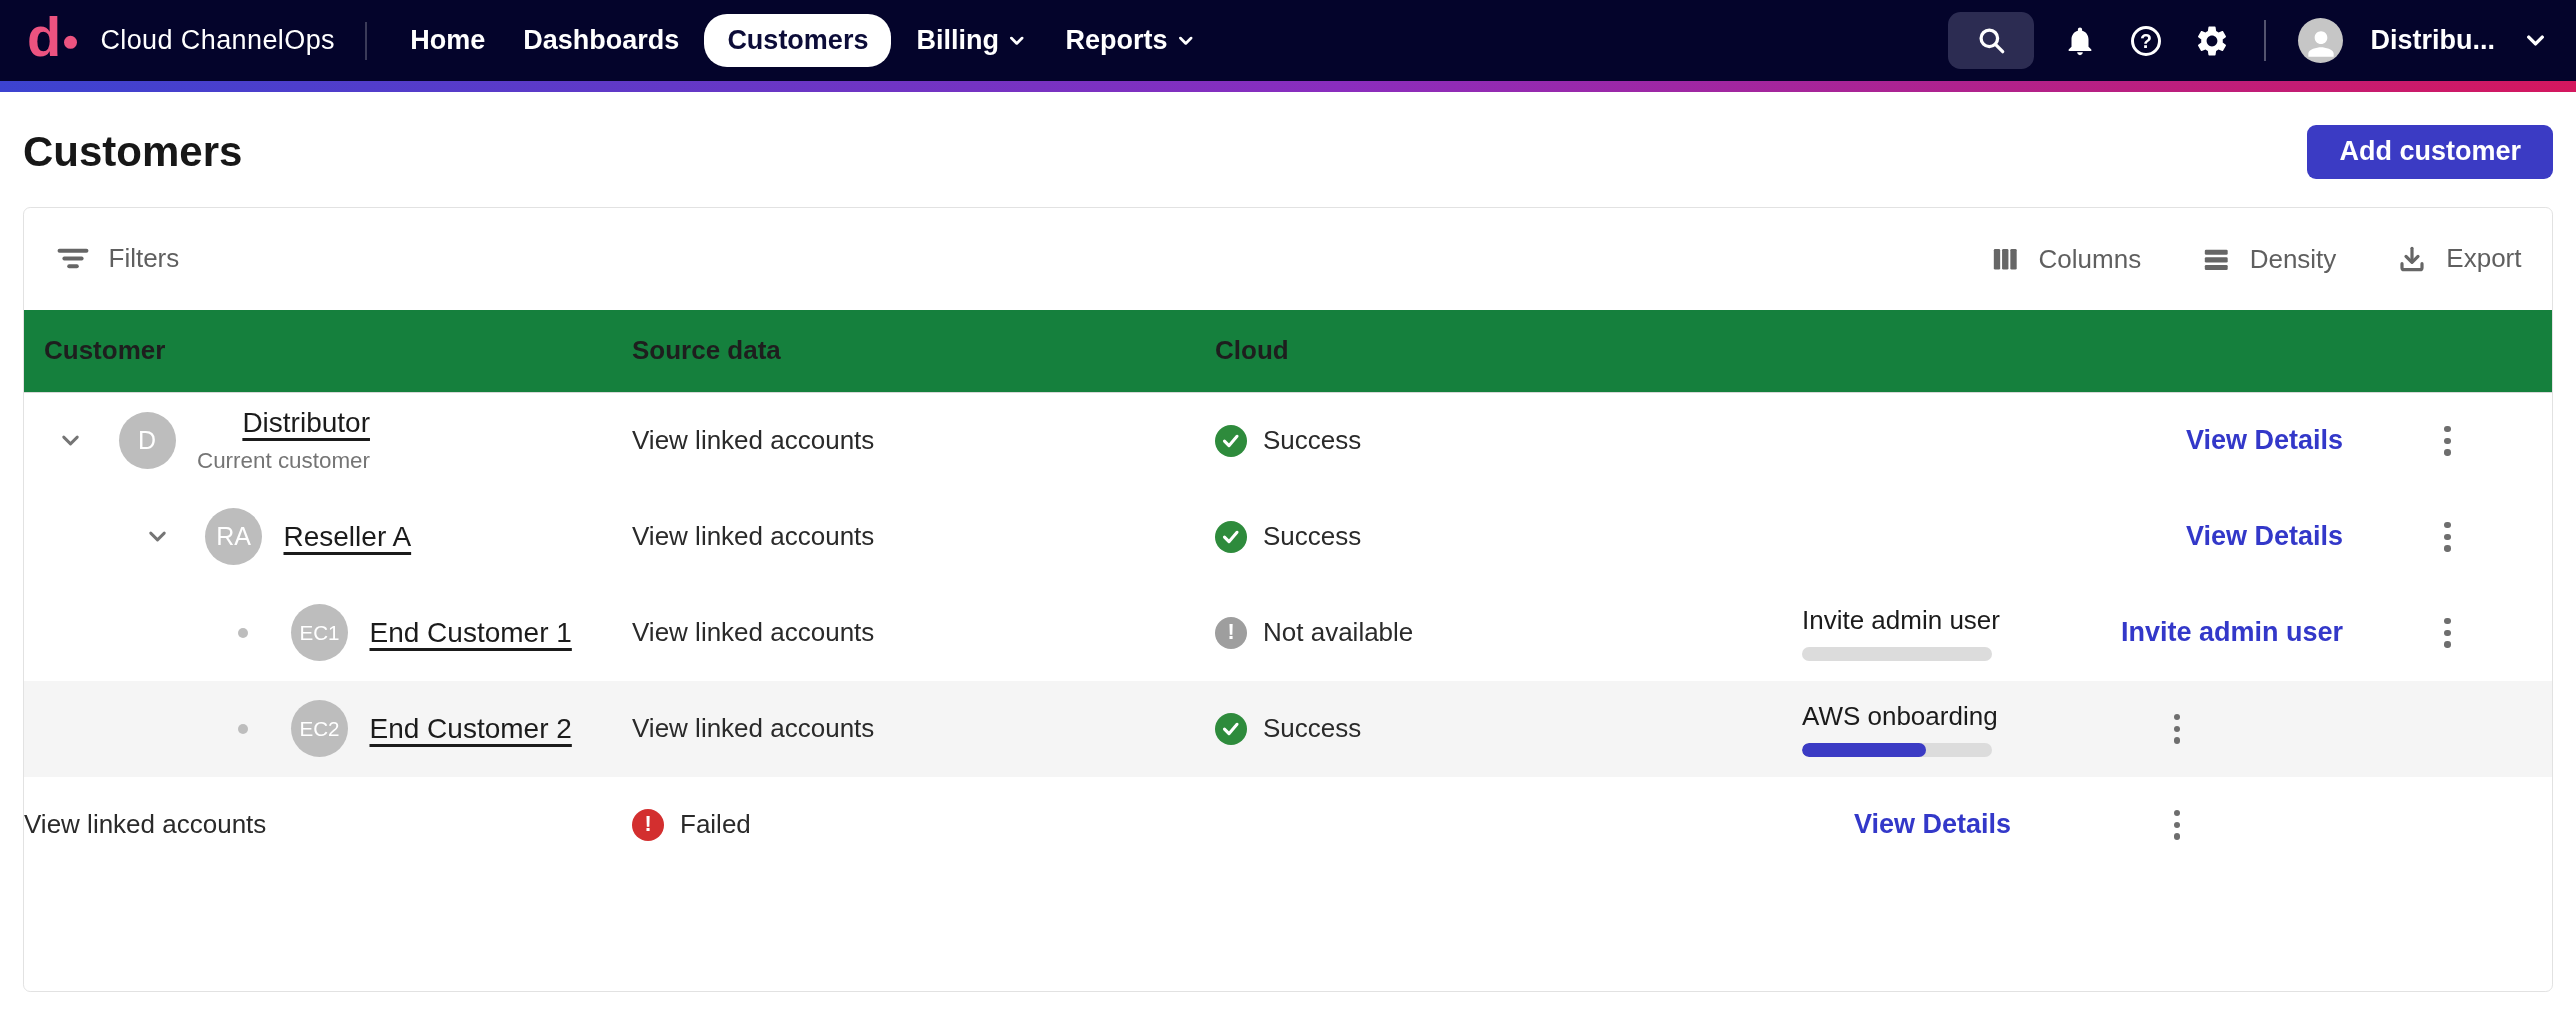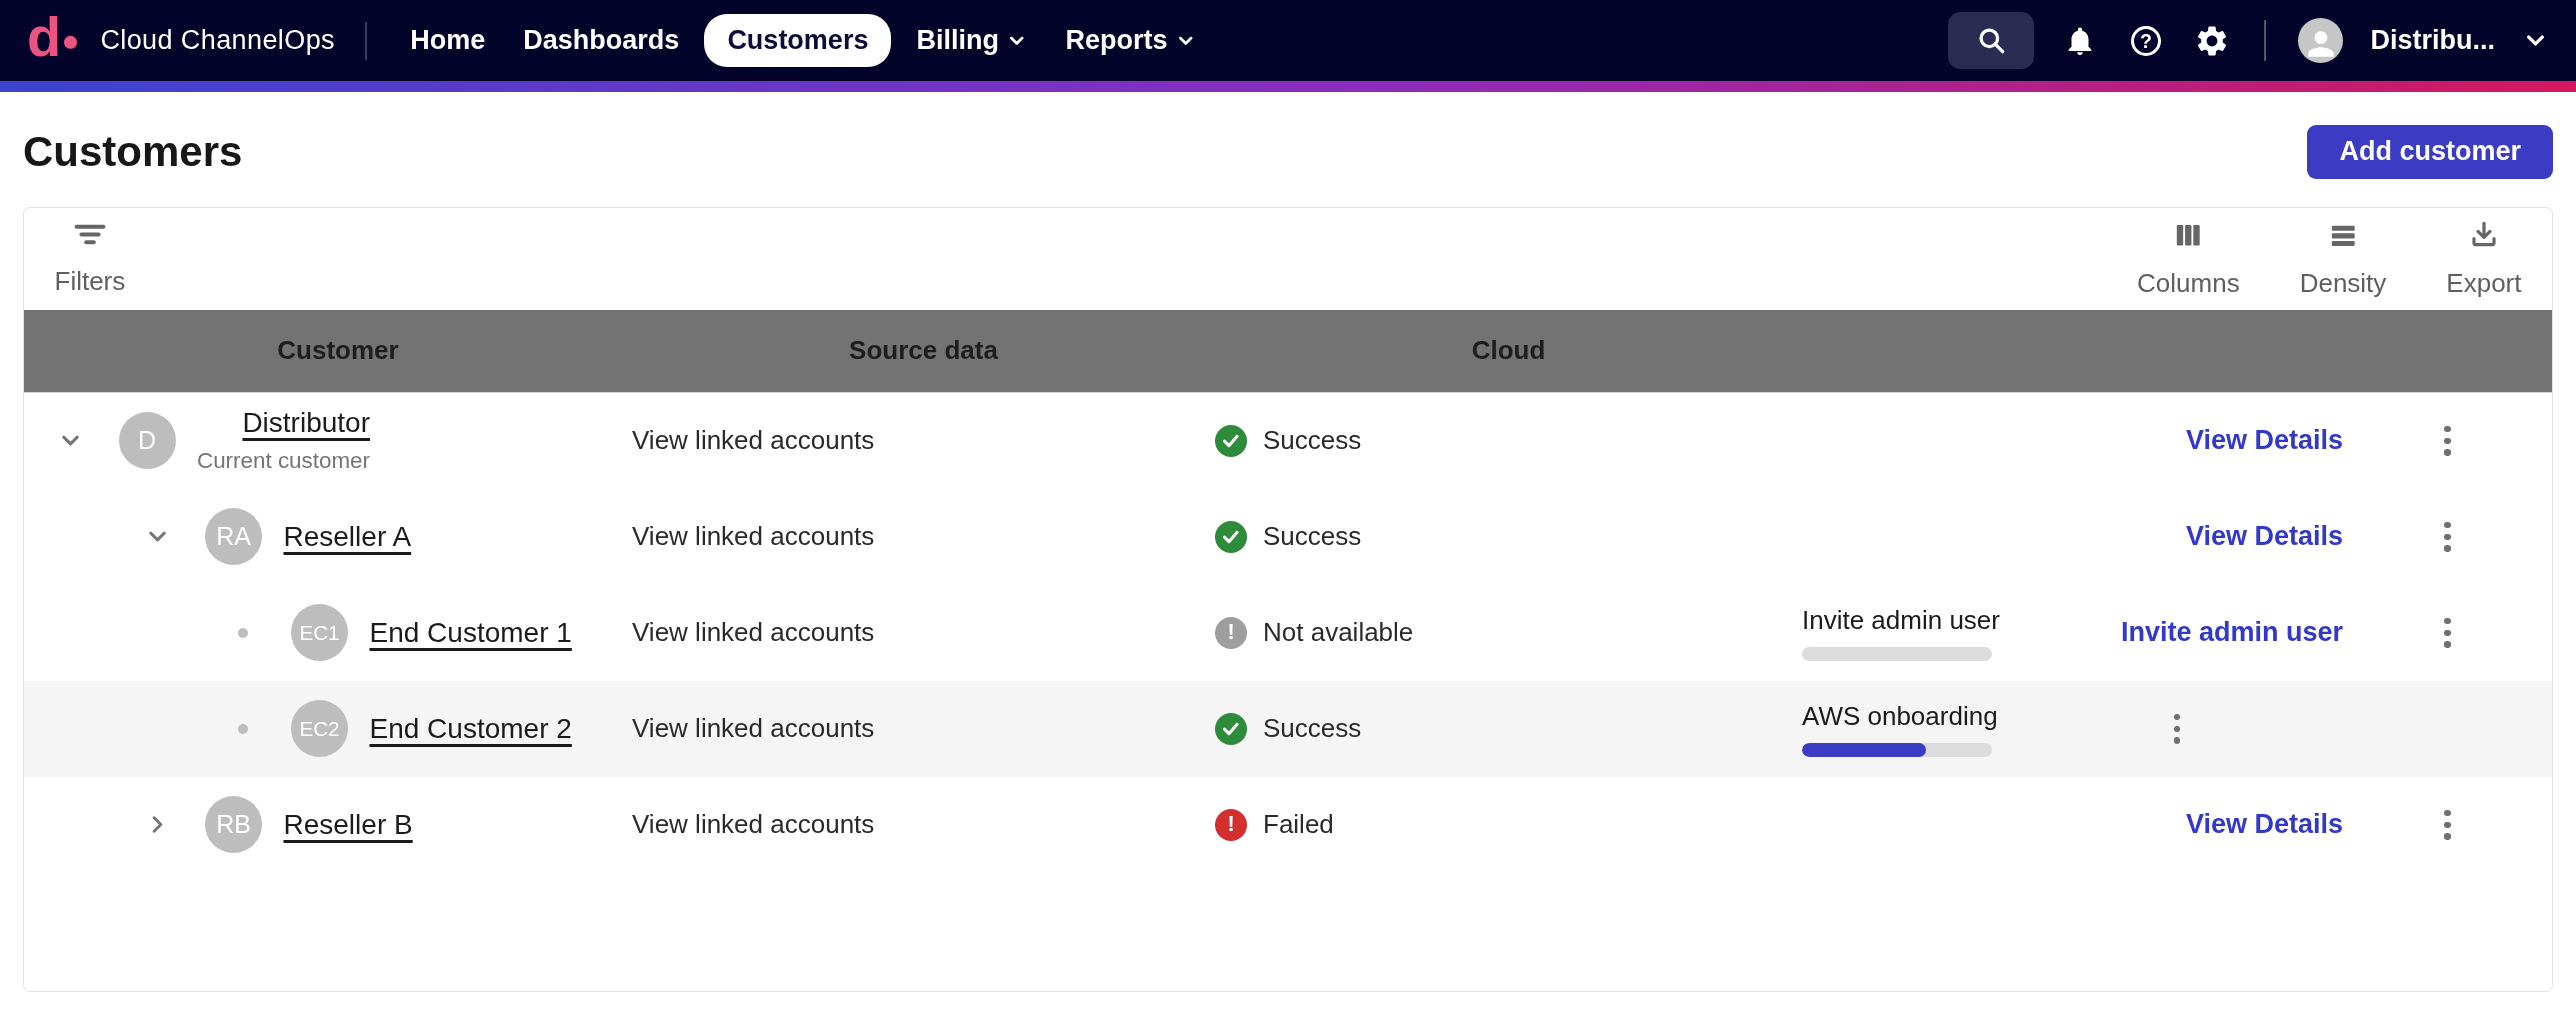--- a/index.html
+++ b/index.html
@@ -35,26 +35,26 @@
   .page-title { font-size:42px; font-weight:700; color:#171717; }
   .add-btn { height:54px; padding:0 32px; border:none; border-radius:9px; background:var(--primary,#3b3bc4);
              color:#ffffff; font-size:27px; font-weight:600; font-family:inherit; cursor:pointer; }
 
   
   .card { margin:27px 23px 0 23px; height:785px; border:1.8px solid #e2e2e2; border-radius:7.2px; background:#ffffff; overflow:hidden; }
 
   
   .grid-toolbar { height:102px; display:flex; align-items:center; padding:0 30.5px; }
   .tool-btn { display:flex; align-items:center; gap:18px; background:none; border:none; cursor:pointer;
-              color:#5f5f5f; font-size:26px; font-weight:500; font-family:inherit;flex-direction:column; }
+              color:#5f5f5f; font-size:26px; font-weight:500; font-family:inherit; }
   .tool-right { margin-left:auto; display:flex; align-items:flex-end; gap:60px; }
 
   
   .thead, .row { display:grid; grid-template-columns:608px 583px 587px 209px 332px 1fr; align-items:center; }
-  .thead { height:83px; background:#737373; border-bottom:1.8px solid #d8d8d8;text-align:center; }
+  .thead { height:83px; background:#15803d; border-bottom:1.8px solid #d8d8d8; }
   .th { font-size:26px; font-weight:700; color:#1e1e1e; }
   .th-customer { padding-left:20px; }
 
   .row { height:96px; background:#ffffff; }
   .row.highlight { background:var(--row-highlight,#f5f5f5); }
 
   .cell { display:flex; align-items:center; min-width:0; }
   .cell-customer { padding-left:21.5px; }
   .row.level-1 .cell-customer { padding-left:108px; }
   .row.level-2 .cell-customer { padding-left:194px; }
@@ -354,32 +354,20 @@
     </div>
     <div class="cell cell-kebab">
       <button class="kebab">
             <i></i>
             <i></i>
             <i></i>
           </button>
     </div>
   </div>
       <div class="row level-1">
-    <div class="cell cell-customer">
-      <button class="expander">
-            <svg width="27" height="27" viewBox="0 0 24 24" fill="none" stroke="#757575" stroke-width="2.6" stroke-linecap="round" stroke-linejoin="round">
-              <polyline points="9 6 15 12 9 18"></polyline>
-            </svg>
-          </button>
-      <span class="avatar">RB</span>
-      <span class="name-block">
-        <a class="cust-name">Reseller B</a>
-
-      </span>
-    </div>
     <div class="cell cell-managed">
       <a class="managed-link">View linked accounts</a>
     </div>
     <div class="cell cell-source">
       <span class="source-icon error">!</span>
       <a class="source-label">Failed</a>
     </div>
     <div class="cell cell-status empty">
       
       

